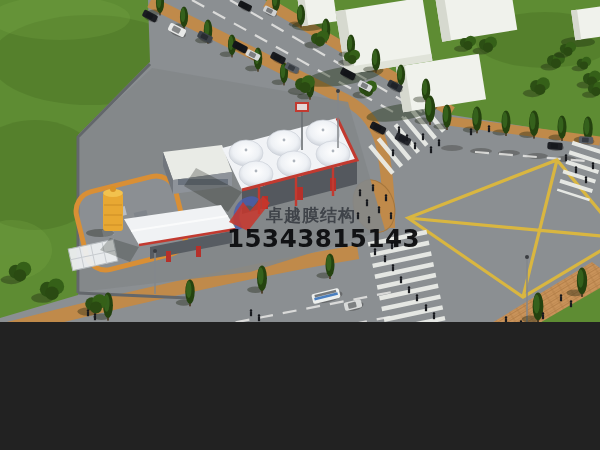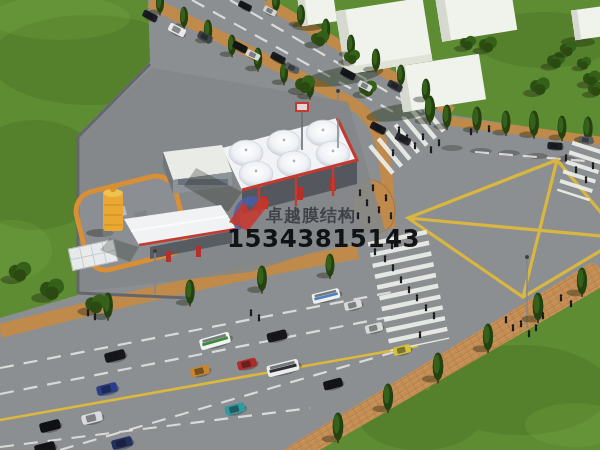--- a/index.html
+++ b/index.html
@@ -1,16 +1,16 @@
 <!DOCTYPE html>
 <html><head>
 <meta charset="utf-8">
 <style>
   html,body{margin:0;padding:0;background:#222;}
-  .stage{position:relative;width:600px;height:450px;overflow:hidden;background:#5e8c33;
+  .stage{position:relative;width:600px;height:322px;overflow:hidden;background:#5e8c33;
          font-family:"DejaVu Sans","Liberation Sans",sans-serif;}
   svg{display:block}
   .walk{fill:none;stroke-linecap:butt}
   .dash{fill:none;stroke:#e7e8e5;stroke-width:2.2;stroke-dasharray:14 10;opacity:.85}
   .zebra{fill:none;stroke:#eceeea;opacity:.93}
   .wm-brand{font-weight:bold;letter-spacing:1px;fill:#34383e;opacity:.85;font-size:17px}
   .wm-phone{font-weight:bold;letter-spacing:.5px;fill:#0b0c0e;opacity:.95;font-size:24.5px}
 </style>
 </head>
 <body>

